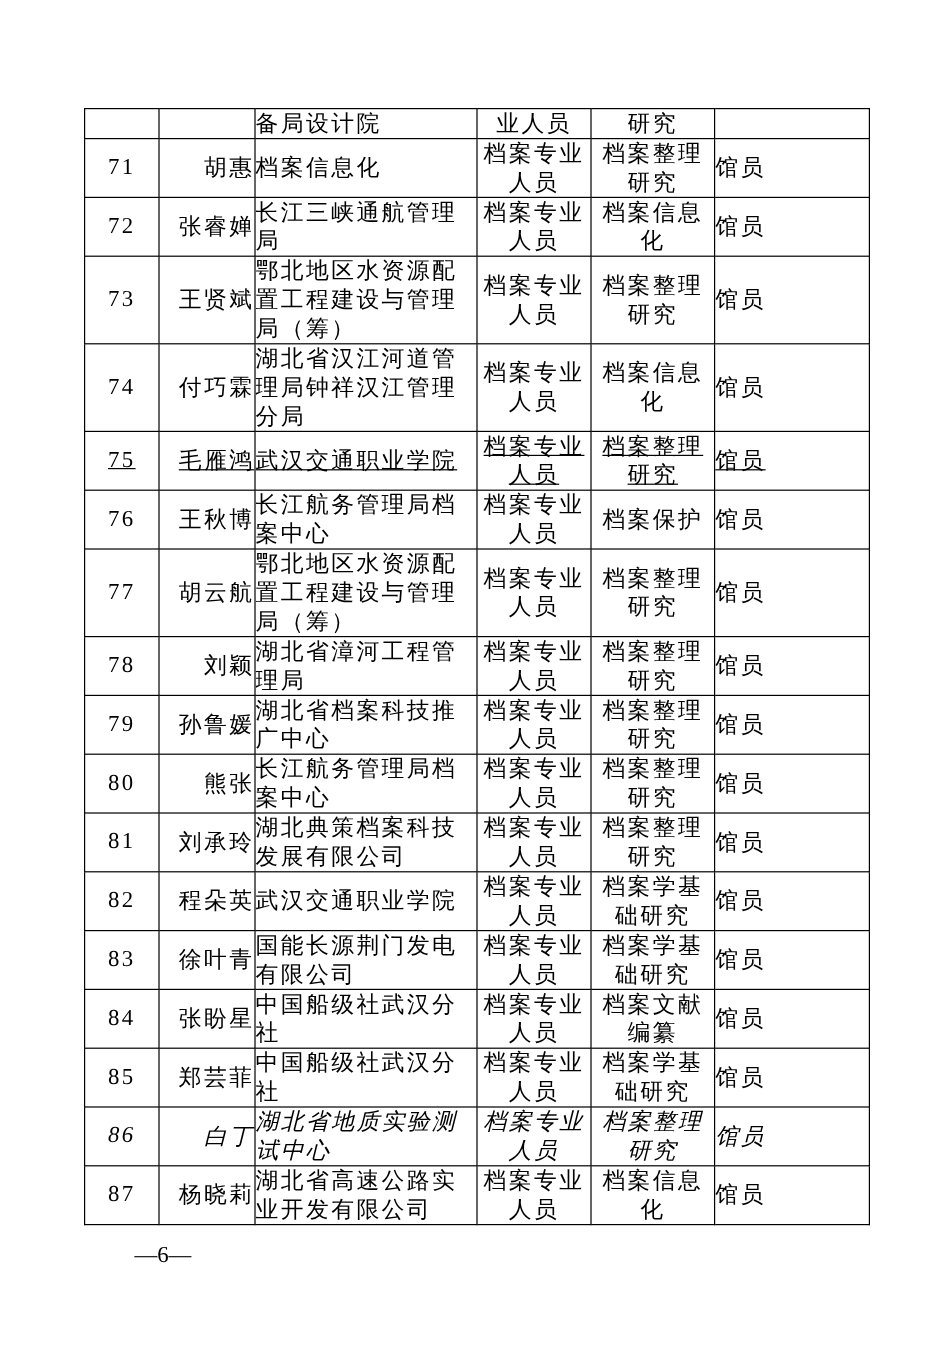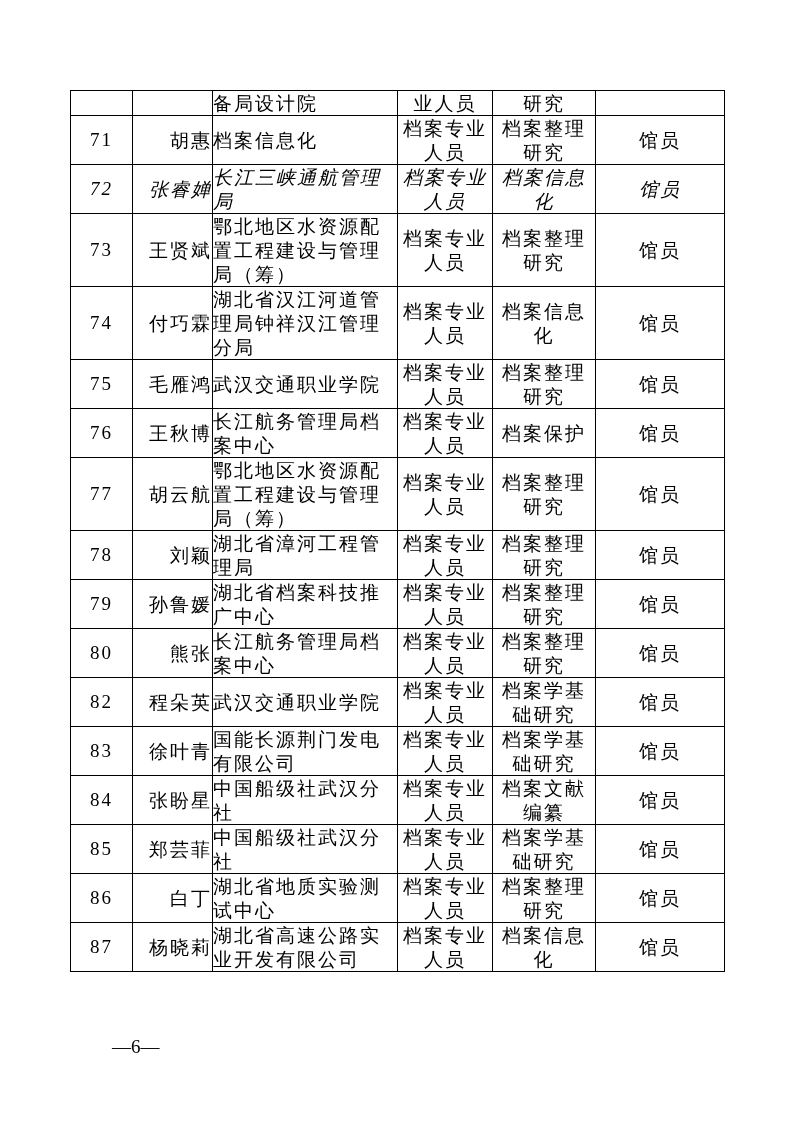--- a/index.html
+++ b/index.html
@@ -8,21 +8,21 @@
   .page { position: absolute; left: 0; top: 0; width: 793px; height: 1122px; }
   table.roster { position: absolute; left: 70px; top: 90px; border-collapse: collapse;
                  table-layout: fixed; width: 655px; }
   table.roster td { border: 1.3px solid #000; padding: 0; vertical-align: middle;
                     font-size: 19px; line-height: 24px; letter-spacing: 2px; overflow: hidden; }
   td.c-no { width: 61px; text-align: center; font-family: "Liberation Serif", serif; letter-spacing: 1px; }
   td.c-name { width: 79px; text-align: right; letter-spacing: 1px; }
   td.c-unit { width: 184px; text-align: left; padding-left: 8px; padding-right: 2px; word-break: break-all; }
   td.c-role { width: 94px; text-align: center; }
   td.c-dir { width: 102px; text-align: center; }
-  td.c-title { text-align: center; }
+  td.c-title { }
   .footer-page { position: absolute; left: 112px; top: 1036px; font-size: 19px;
                  font-family: "Liberation Serif", serif; letter-spacing: 0; }
 </style>
 </head>
 <body>
 
 <div class="page">
   <table class="roster">
     <tbody id="tbody">
       <tr style="height:23px">
@@ -34,21 +34,21 @@
         <td class="c-title"></td>
       </tr>
     <tr style="height: 49px; padding-left: 21px;">
           <td class="c-no">71</td>
           <td class="c-name">胡惠</td>
           <td class="c-unit">档案信息化</td>
           <td class="c-role">档案专业人员</td>
           <td class="c-dir">档案整理研究</td>
           <td class="c-title">馆员</td>
         </tr>
-        <tr style="height: 49px; font-style: italic;">
+        <tr style="height: 49px;">
           <td class="c-no">72</td>
           <td class="c-name">张睿婵</td>
           <td class="c-unit">长江三峡通航管理局</td>
           <td class="c-role">档案专业人员</td>
           <td class="c-dir">档案信息化</td>
           <td class="c-title">馆员</td>
         </tr>
         <tr style="height: 73px;">
           <td class="c-no">73</td>
           <td class="c-name">王贤斌</td>
@@ -58,21 +58,21 @@
           <td class="c-title">馆员</td>
         </tr>
         <tr style="height: 72px;">
           <td class="c-no">74</td>
           <td class="c-name">付巧霖</td>
           <td class="c-unit">湖北省汉江河道管理局钟祥汉江管理分局</td>
           <td class="c-role">档案专业人员</td>
           <td class="c-dir">档案信息化</td>
           <td class="c-title">馆员</td>
         </tr>
-        <tr style="height: 49px;">
+        <tr style="height: 49px; text-decoration: underline;">
           <td class="c-no">75</td>
           <td class="c-name">毛雁鸿</td>
           <td class="c-unit">武汉交通职业学院</td>
           <td class="c-role">档案专业人员</td>
           <td class="c-dir">档案整理研究</td>
           <td class="c-title">馆员</td>
         </tr>
         <tr style="height: 49px; margin-left: 25px;">
           <td class="c-no">76</td>
           <td class="c-name">王秋博</td>
@@ -106,20 +106,28 @@
           <td class="c-title">馆员</td>
         </tr>
         <tr style="height: 49px;">
           <td class="c-no">80</td>
           <td class="c-name">熊张</td>
           <td class="c-unit">长江航务管理局档案中心</td>
           <td class="c-role">档案专业人员</td>
           <td class="c-dir">档案整理研究</td>
           <td class="c-title">馆员</td>
         </tr>
+        <tr style="height: 49px;">
+          <td class="c-no">81</td>
+          <td class="c-name">刘承玲</td>
+          <td class="c-unit">湖北典策档案科技发展有限公司</td>
+          <td class="c-role">档案专业人员</td>
+          <td class="c-dir">档案整理研究</td>
+          <td class="c-title">馆员</td>
+        </tr>
         <tr style="height: 49px; margin-top: 10px;">
           <td class="c-no">82</td>
           <td class="c-name">程朵英</td>
           <td class="c-unit">武汉交通职业学院</td>
           <td class="c-role">档案专业人员</td>
           <td class="c-dir">档案学基础研究</td>
           <td class="c-title">馆员</td>
         </tr>
         <tr style="height: 49px;">
           <td class="c-no">83</td>
@@ -138,21 +146,21 @@
           <td class="c-title">馆员</td>
         </tr>
         <tr style="height: 48px;">
           <td class="c-no">85</td>
           <td class="c-name">郑芸菲</td>
           <td class="c-unit">中国船级社武汉分社</td>
           <td class="c-role">档案专业人员</td>
           <td class="c-dir">档案学基础研究</td>
           <td class="c-title">馆员</td>
         </tr>
-        <tr style="height: 48px;">
+        <tr style="height: 48px; font-style: italic;">
           <td class="c-no">86</td>
           <td class="c-name">白丁</td>
           <td class="c-unit">湖北省地质实验测试中心</td>
           <td class="c-role">档案专业人员</td>
           <td class="c-dir">档案整理研究</td>
           <td class="c-title">馆员</td>
         </tr>
         <tr style="height: 49px; padding-left: 48px;">
           <td class="c-no">87</td>
           <td class="c-name">杨晓莉</td>

